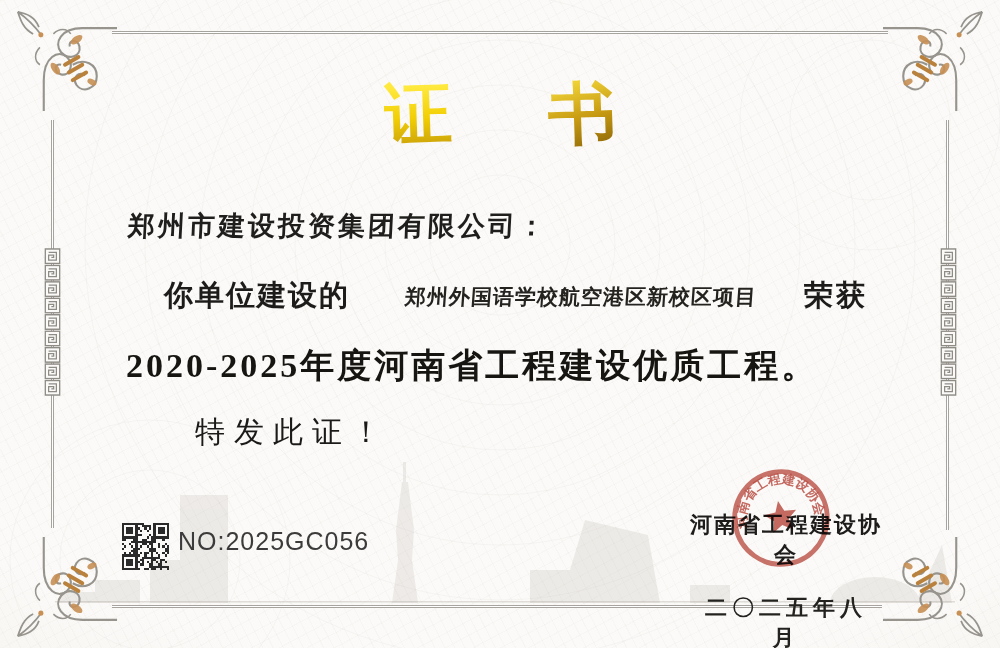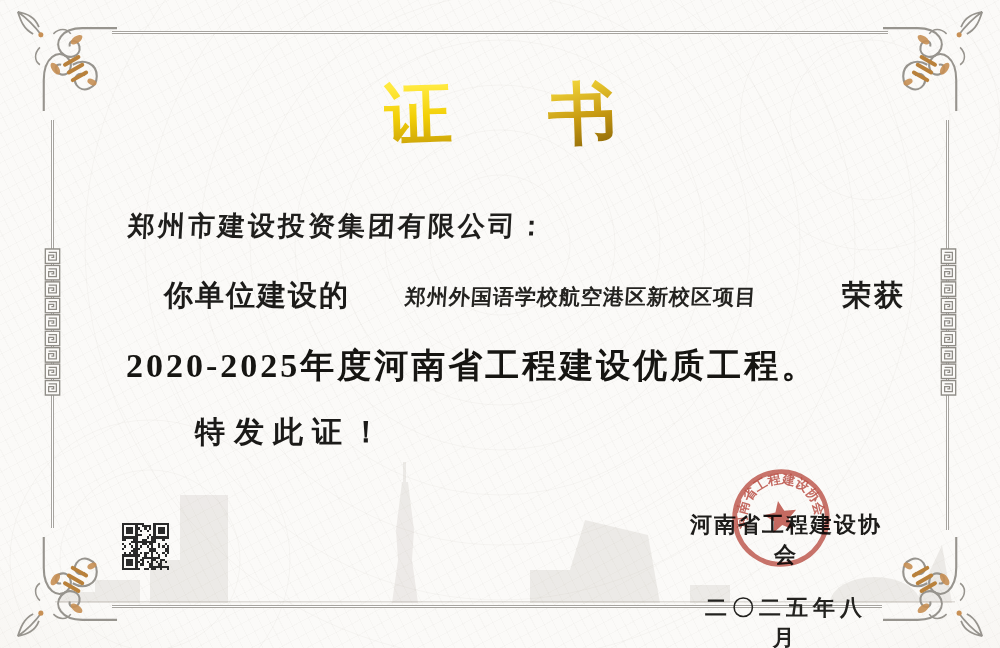--- a/index.html
+++ b/index.html
@@ -44,23 +44,23 @@
   .recipient{
     position:absolute;left:128px;top:208px;
     font-size:27px;font-weight:bold;color:#1f1e1c;letter-spacing:3px;
     transform:skewX(-3deg);
   }
   .body-prefix{position:absolute;left:164px;top:276px;font-size:29px;font-weight:bold;color:#1d1c1a;letter-spacing:2px;}
   .body-project{
     position:absolute;left:396px;top:283px;width:370px;text-align:center;
     font-size:21px;font-weight:bold;color:#242320;letter-spacing:1px;transform:skewX(-4deg);
   }
-  .body-suffix{position:absolute;left:804px;top:276px;font-size:29px;font-weight:bold;color:#1d1c1a;letter-spacing:3px;margin-left:38px;}
+  .body-suffix{position:absolute;left:804px;top:276px;font-size:29px;font-weight:bold;color:#1d1c1a;letter-spacing:3px;}
   .award-line{position:absolute;left:126px;top:343px;font-size:34px;font-weight:bold;color:#161512;letter-spacing:3px;}
-  .closing-line{position:absolute;left:195px;top:412px;font-size:30px;font-weight:bold;color:#1b1a18;letter-spacing:9px;}
+  .closing-line{position:absolute;left:195px;top:412px;font-size:30px;font-weight:normal;color:#1b1a18;letter-spacing:9px;}
   
   .qr{position:absolute;left:122px;top:523px;width:47px;height:47px;}
   .serial{
     position:absolute;left:178px;top:527px;
     font-family:"Liberation Sans","DejaVu Sans",sans-serif;
     font-size:25px;color:#3b3b3b;letter-spacing:1px;
   }
   
   .issuer-org{position:absolute;left:686px;top:510px;width:200px;text-align:center;font-size:22px;font-weight:bold;color:#1d1c1a;letter-spacing:2px;}
   .issuer-date{position:absolute;left:692px;top:552px;width:188px;text-align:center;font-size:22px;font-weight:bold;color:#23221f;letter-spacing:5px;margin-top:41px;}
@@ -420,20 +420,21 @@
         <rect x="6" y="20" width="1" height="1" fill="#2a2a2a"></rect>
         <rect x="7" y="20" width="1" height="1" fill="#2a2a2a"></rect>
         <rect x="10" y="20" width="1" height="1" fill="#2a2a2a"></rect>
         <rect x="11" y="20" width="1" height="1" fill="#2a2a2a"></rect>
         <rect x="13" y="20" width="1" height="1" fill="#2a2a2a"></rect>
         <rect x="14" y="20" width="1" height="1" fill="#2a2a2a"></rect>
         <rect x="17" y="20" width="1" height="1" fill="#2a2a2a"></rect>
         <rect x="20" y="20" width="1" height="1" fill="#2a2a2a"></rect>
       </svg>
   </div>
+  <div class="serial">NO:2025GC056</div>
 
   <div class="issuer-org">河南省工程建设协会</div>
   <div class="issuer-date">二〇二五年八月</div>
 
   <svg class="seal" viewBox="0 0 110 110">
     <circle cx="55" cy="55" r="48" fill="none" stroke="#b5392e" stroke-width="5" opacity="0.8"></circle>
     <path id="sealarc" d="M55,55 m-36,0 a36,36 0 1,1 72,0 a36,36 0 1,1 -72,0" fill="none"></path>
     <text font-size="13.5" font-weight="bold" fill="#b5392e" opacity="0.85" text-anchor="middle" font-family="Liberation Serif, DejaVu Serif, serif">
       <textPath href="#sealarc" startOffset="25%">河南省工程建设协会</textPath>
     </text>

